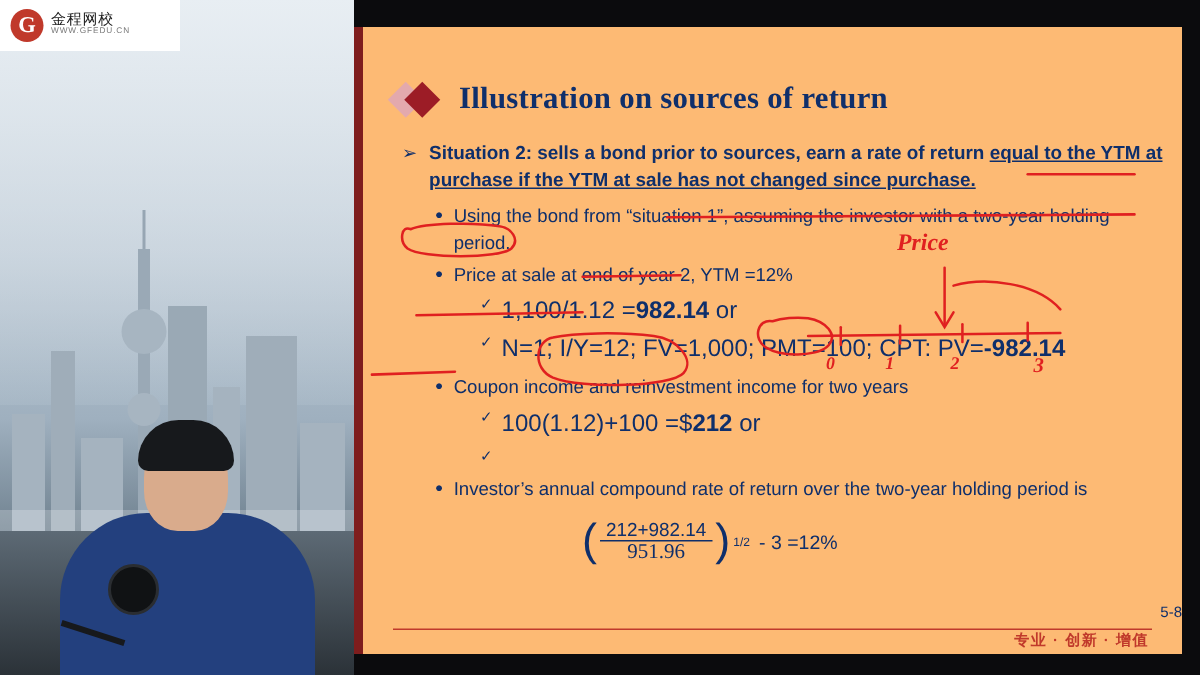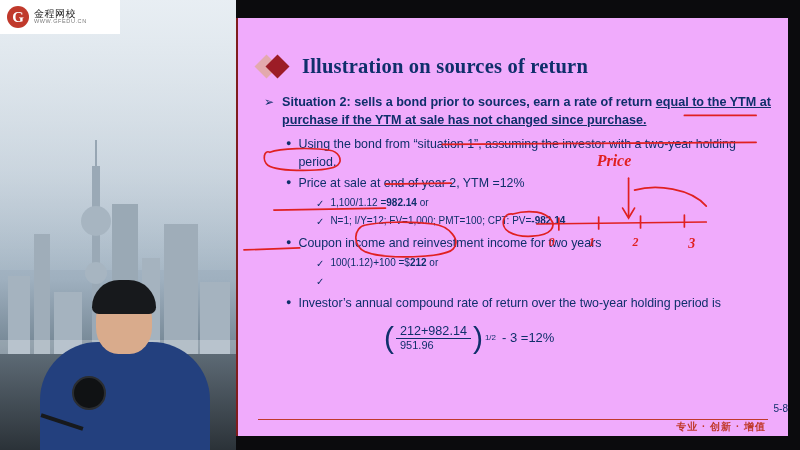--- a/index.html
+++ b/index.html
@@ -49,22 +49,22 @@
   }
   .logo-mark{width:22px;height:22px;border-radius:50%;background:#c0392b;color:#fff;
     font-size:15px;font-weight:bold;display:flex;align-items:center;justify-content:center;
     font-family:"Liberation Serif",serif;}
   .logo-txt{line-height:1.05;}
   .logo-txt .t1{font-size:10px;font-weight:normal;color:#1a1a1a;letter-spacing:.5px;}
   .logo-txt .t2{font-size:5.5px;color:#7a7a7a;letter-spacing:.6px;}
 
   
   .slide{
-    position:absolute;left:236px;top:18px;width:552px;height:418px;background:#f0abfc;
-    box-sizing:border-box;border-left:2px solid #7f1d1d;
+    position:absolute;left:236px;top:18px;width:552px;height:418px;background:#fdba74;
+    box-sizing:border-box;border-left:6px solid #7f1d1d;
   }
   .slide-inner{position:relative;width:100%;height:100%;}
 
   .title-row{position:absolute;left:20px;top:36px;display:flex;align-items:center;gap:10px;}
   .diamond-group{position:relative;width:34px;height:24px;}
   .dm{position:absolute;width:17px;height:17px;transform:rotate(45deg);}
   .dm1{left:0;top:4px;background:#e3a9ad;}
   .dm2{left:11px;top:4px;background:#9c1c26;}
   .slide-title{
     font-family:"Liberation Serif",serif;
@@ -76,28 +76,28 @@
   .arrow{color:#0f2f6b;font-size:12px;line-height:1.45;}
   .lvl1 .txt{font-size:12.6px;font-weight:bold;line-height:1.42;}
   .u{text-decoration:underline;}
 
   .lvl2{display:flex;gap:7px;margin-left:22px;margin-bottom:3px;}
   .bull{font-size:9px;line-height:1.7;}
   .lvl2 .txt{font-size:12.4px;line-height:1.45;}
 
   .lvl3{display:flex;gap:6px;margin-left:52px;margin-bottom:2px;}
   .chk{font-size:10px;line-height:1.6;}
-  .lvl3 .txt{font-size:10px;line-height:1.48;}
+  .lvl3 .txt{font-size:16px;line-height:1.48;}
   b.bold{font-weight:bold;}
 
   .formula{margin-left:120px;margin-top:10px;display:flex;align-items:center;gap:2px;font-size:13px;}
   .paren{font-size:30px;font-weight:300;line-height:1;}
-  .frac{display:inline-flex;flex-direction:column;align-items:flex-start;line-height:1.15;}
+  .frac{display:inline-flex;flex-direction:column;align-items:center;line-height:1.15;}
   .frac .num{border-bottom:1.4px solid #0f2f6b;padding:0 4px;font-size:12.6px;}
-  .frac .den{padding:0 4px;font-size:11px;}
+  .frac .den{padding:0 4px;font-size:14px;font-family:Liberation Serif, serif;}
   .sup{font-size:8px;vertical-align:super;}
 
   .page-num{position:absolute;left:0;right:0;bottom:22px;text-align:right;font-size:10px;color:#0f2f6b;}
   .footer-line{position:absolute;left:20px;right:20px;bottom:16px;height:1.5px;background:#c0392b;}
   .footer-slogan{position:absolute;right:22px;bottom:2px;font-size:10px;color:#c0392b;letter-spacing:1px;font-weight:bold;}
 
   
   .ink{position:absolute;left:0;top:0;width:100%;height:100%;pointer-events:none;}
 </style>
 </head>

